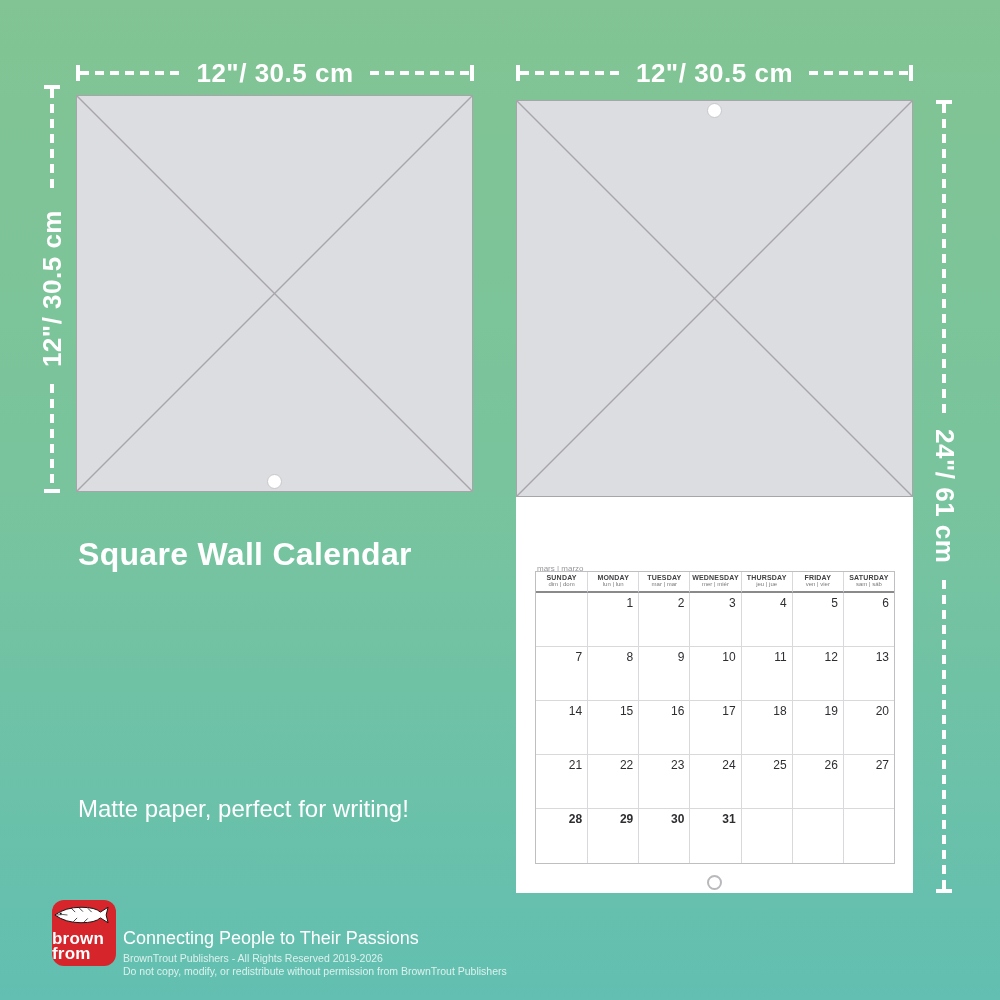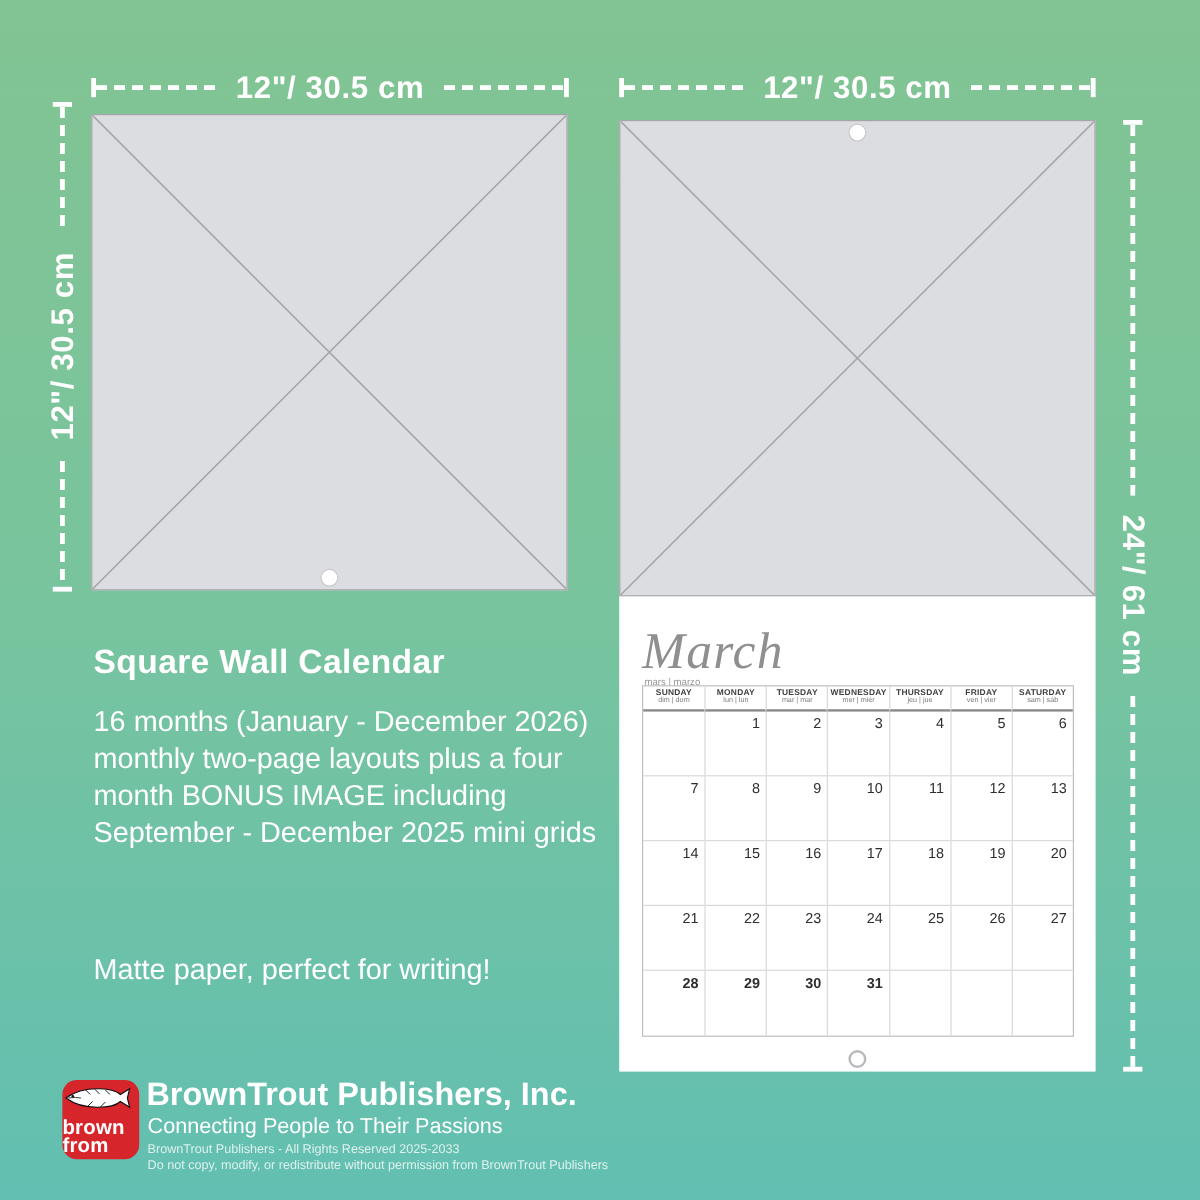--- a/index.html
+++ b/index.html
@@ -39,21 +39,21 @@
   .cal-head { height:21px; border-bottom:2px solid #8a8a8d; text-align:center; padding-top:2px; }
   .cal-head .dow { font-size:7px; font-weight:bold; color:#404043; letter-spacing:0.2px; }
   .cal-head .dow-sub { font-size:6px; color:#7a7a7d; }
   .cal-cell { height:54px; border-bottom:1px solid #d9d9dc; }
   .cal-grid > div { border-left:1px solid #d9d9dc; }
   .cal-grid > div:nth-child(7n+1) { border-left:none; }
   .cal-cell:nth-child(n+36) { border-bottom:none;font-weight:bold; }
   .num { display:block; text-align:right; padding:3px 5px 0 0; font-size:12px; color:#2e2e32; }
   
   .desc-title { position:absolute; left:78px; top:536px; color:#fff;
-    font-size:28px; font-weight:bold; letter-spacing:0.3px;text-align:center; }
+    font-size:32px; font-weight:bold; letter-spacing:0.3px;text-align:center; }
   .desc-body { position:absolute; left:78px; top:586px; color:#fff;
     font-size:24px; line-height:31px; white-space:pre-line; }
   .desc-note { position:absolute; left:78px; top:795px; color:#fff; font-size:24px; }
   
   .logo { position:absolute; left:52px; top:900px; width:64px; height:66px;
     background:#d6252b; border-radius:12px; padding-top:3px; }
   .logo-word { display:block; color:#fff; font-weight:bold; font-size:17px;
     line-height:15px; letter-spacing:0.2px; }
   .footer-company { position:absolute; left:122px; top:897px; color:#fff;
     font-size:27px; font-weight:bold; }
@@ -110,21 +110,20 @@
 
   <div class="ph" style="left:516px; top:100px; width:397px; height:397px;">
     <svg viewBox="0 0 100 100" preserveAspectRatio="none">
       <line x1="0" y1="0" x2="100" y2="100" stroke="#a7a7ab" stroke-width="0.35"></line>
       <line x1="100" y1="0" x2="0" y2="100" stroke="#a7a7ab" stroke-width="0.35"></line>
     </svg>
     <span class="hole" style="left:190px; top:2px;"></span>
   </div>
 
   <div class="page" style="left:516px; top:497px; width:397px; height:396px;">
-    <div class="month">March</div>
     <div class="month-sub">mars | marzo</div>
     <div class="cal-grid">
         <div class="cal-head">
           <div class="dow">SUNDAY</div>
           <div class="dow-sub">dim | dom</div>
         </div>
         <div class="cal-head">
           <div class="dow">MONDAY</div>
           <div class="dow-sub">lun | lun</div>
         </div>
@@ -251,34 +250,29 @@
           <span class="num"></span>
         </div>
         <div class="cal-cell">
           <span class="num"></span>
         </div>
       </div>
     <span class="hole ring" style="left:191px; top:378px;"></span>
   </div>
 
   <div class="desc-title">Square Wall Calendar</div>
-  <div class="desc-body">16 months (January - December 2026)
-monthly two-page layouts plus a four
-month BONUS IMAGE including
-September - December 2025 mini grids</div>
   <div class="desc-note">Matte paper, perfect for writing!</div>
 
   <div class="logo">
     <svg width="58" height="24" viewBox="0 0 60 24">
       <path d="M3,12 Q14,4 30,4 Q45,4 50,9 L58,4 L56,12 L58,20 L50,15 Q45,20 30,20 Q14,20 3,12 Z" fill="#ffffff" stroke="#111" stroke-width="1"></path>
       <circle cx="9" cy="10.5" r="1.1" fill="#111"></circle>
       <path d="M20,5 L24,9 M28,4.5 L32,8.5 M37,5 L41,9 M22,19 L26,15 M33,19.5 L37,15.5" stroke="#111" stroke-width="0.8" fill="none"></path>
       <path d="M5,12 Q12,11 16,12" stroke="#111" stroke-width="0.7" fill="none"></path>
     </svg>
     <span class="logo-word">brown</span>
     <span class="logo-word">from</span>
   </div>
-  <div class="footer-company">BrownTrout Publishers, Inc.</div>
   <div class="footer-tagline">Connecting People to Their Passions</div>
-  <div class="footer-rights">BrownTrout Publishers - All Rights Reserved 2025-2033</div>
+  <div class="footer-rights">BrownTrout Publishers - All Rights Reserved 2019-2026</div>
   <div class="footer-notice">Do not copy, modify, or redistribute without permission from BrownTrout Publishers</div>
 
 </div>
 
 </body></html>

